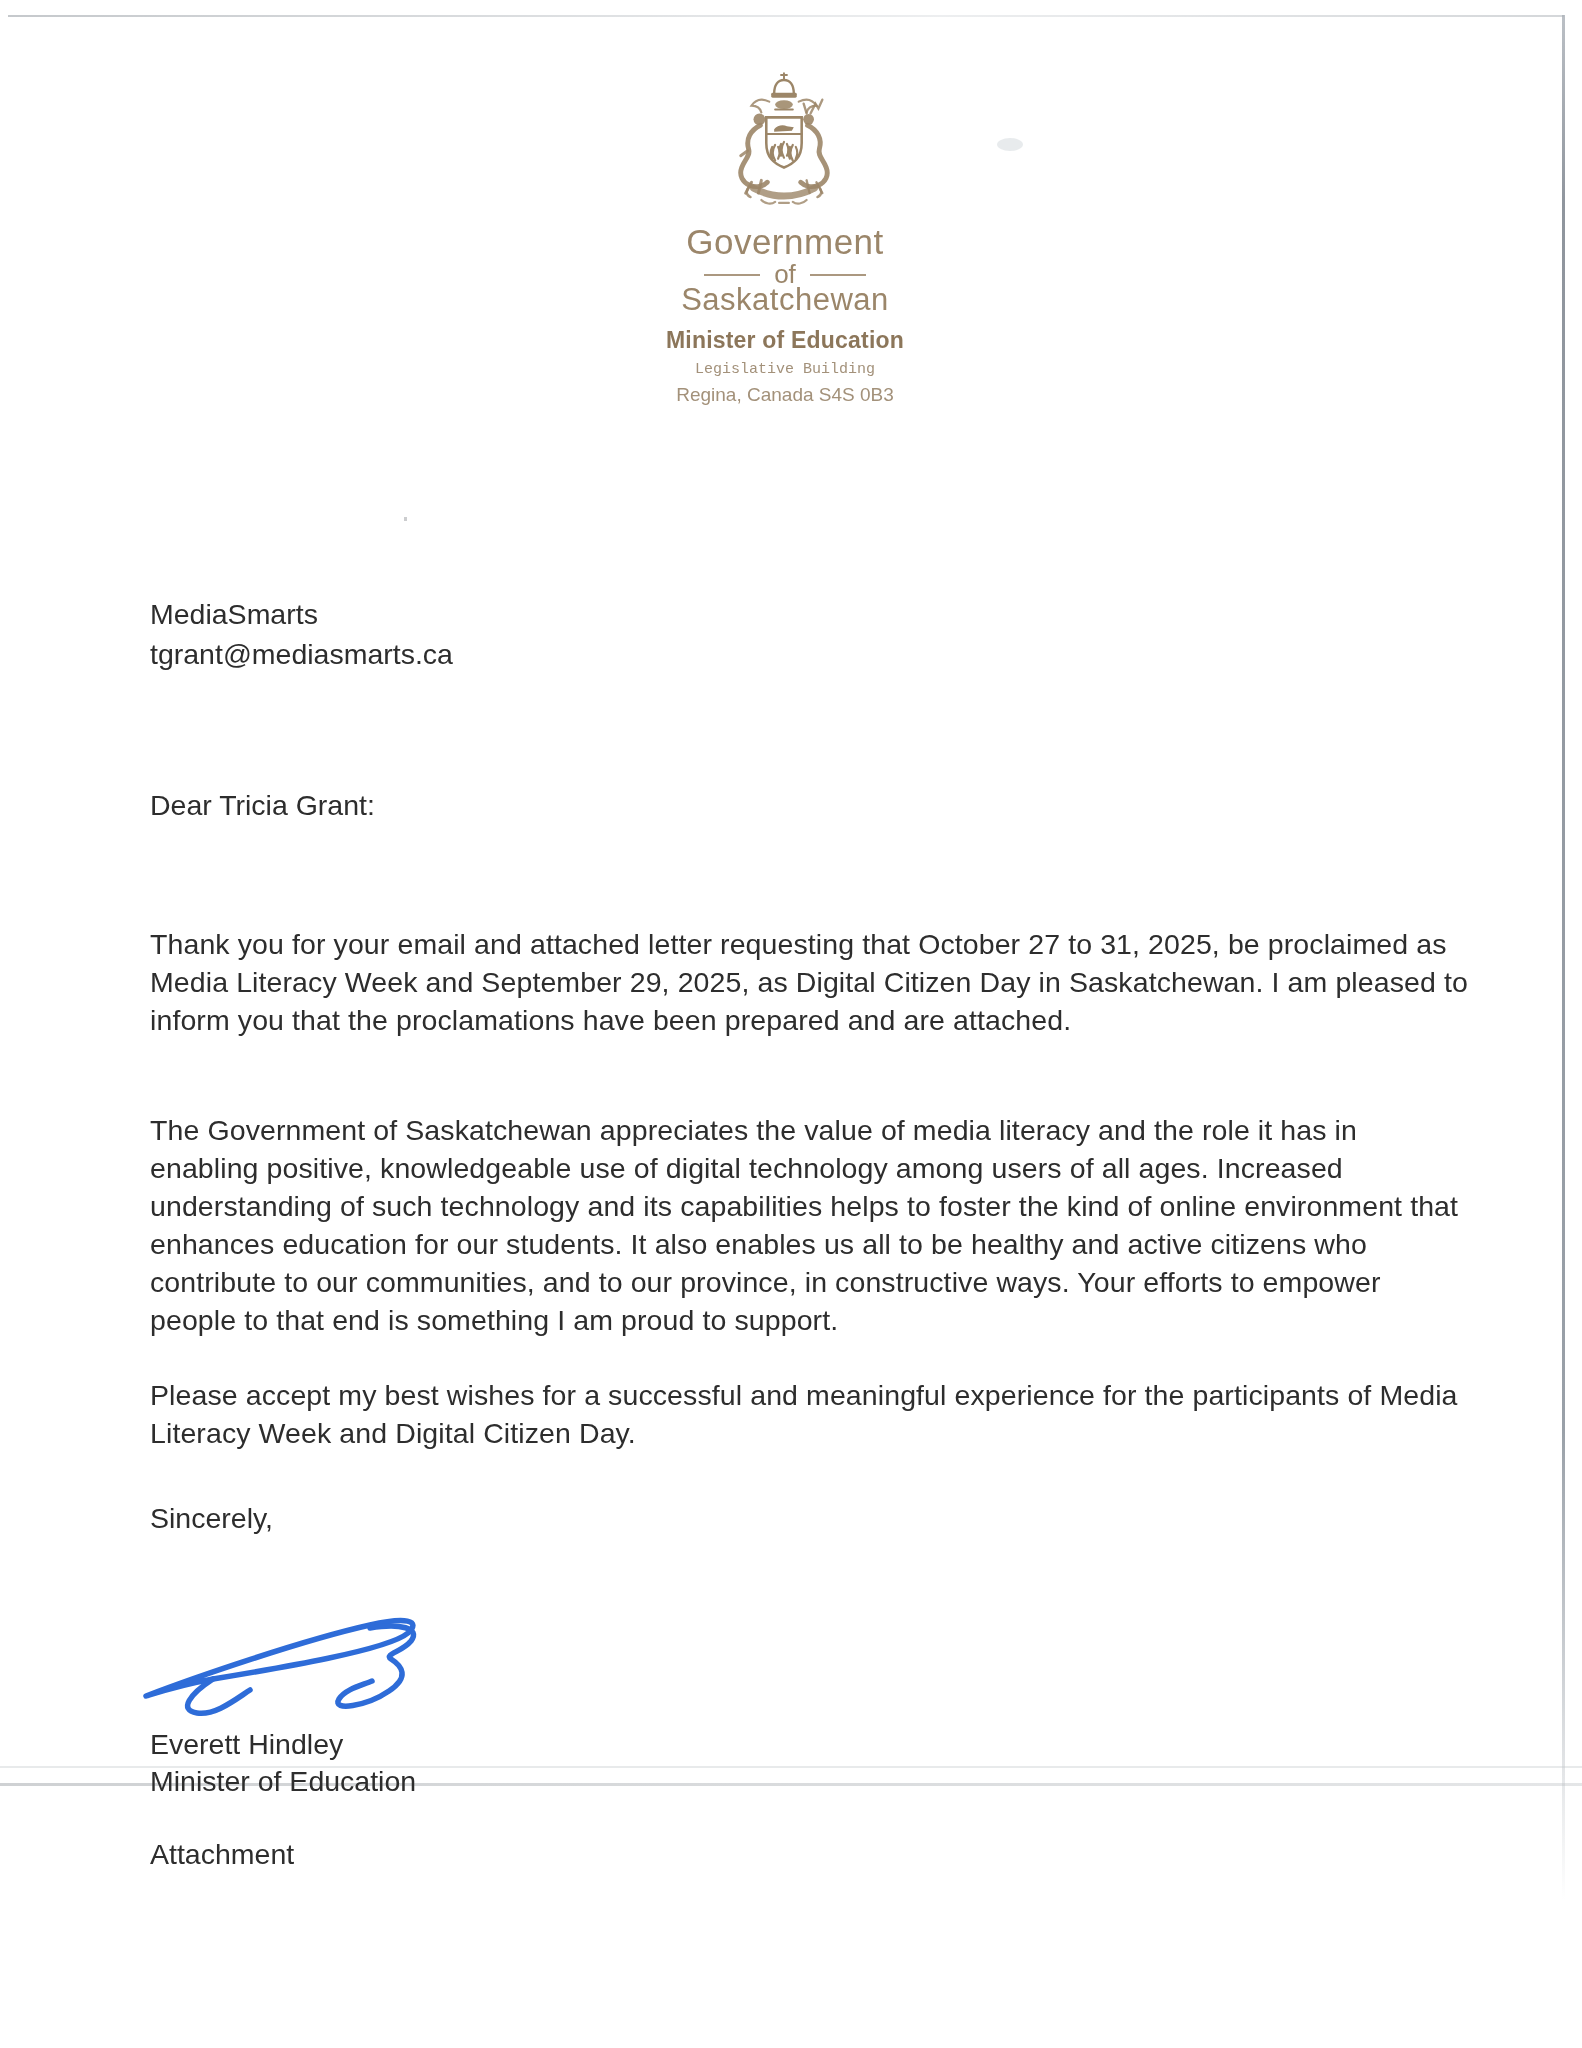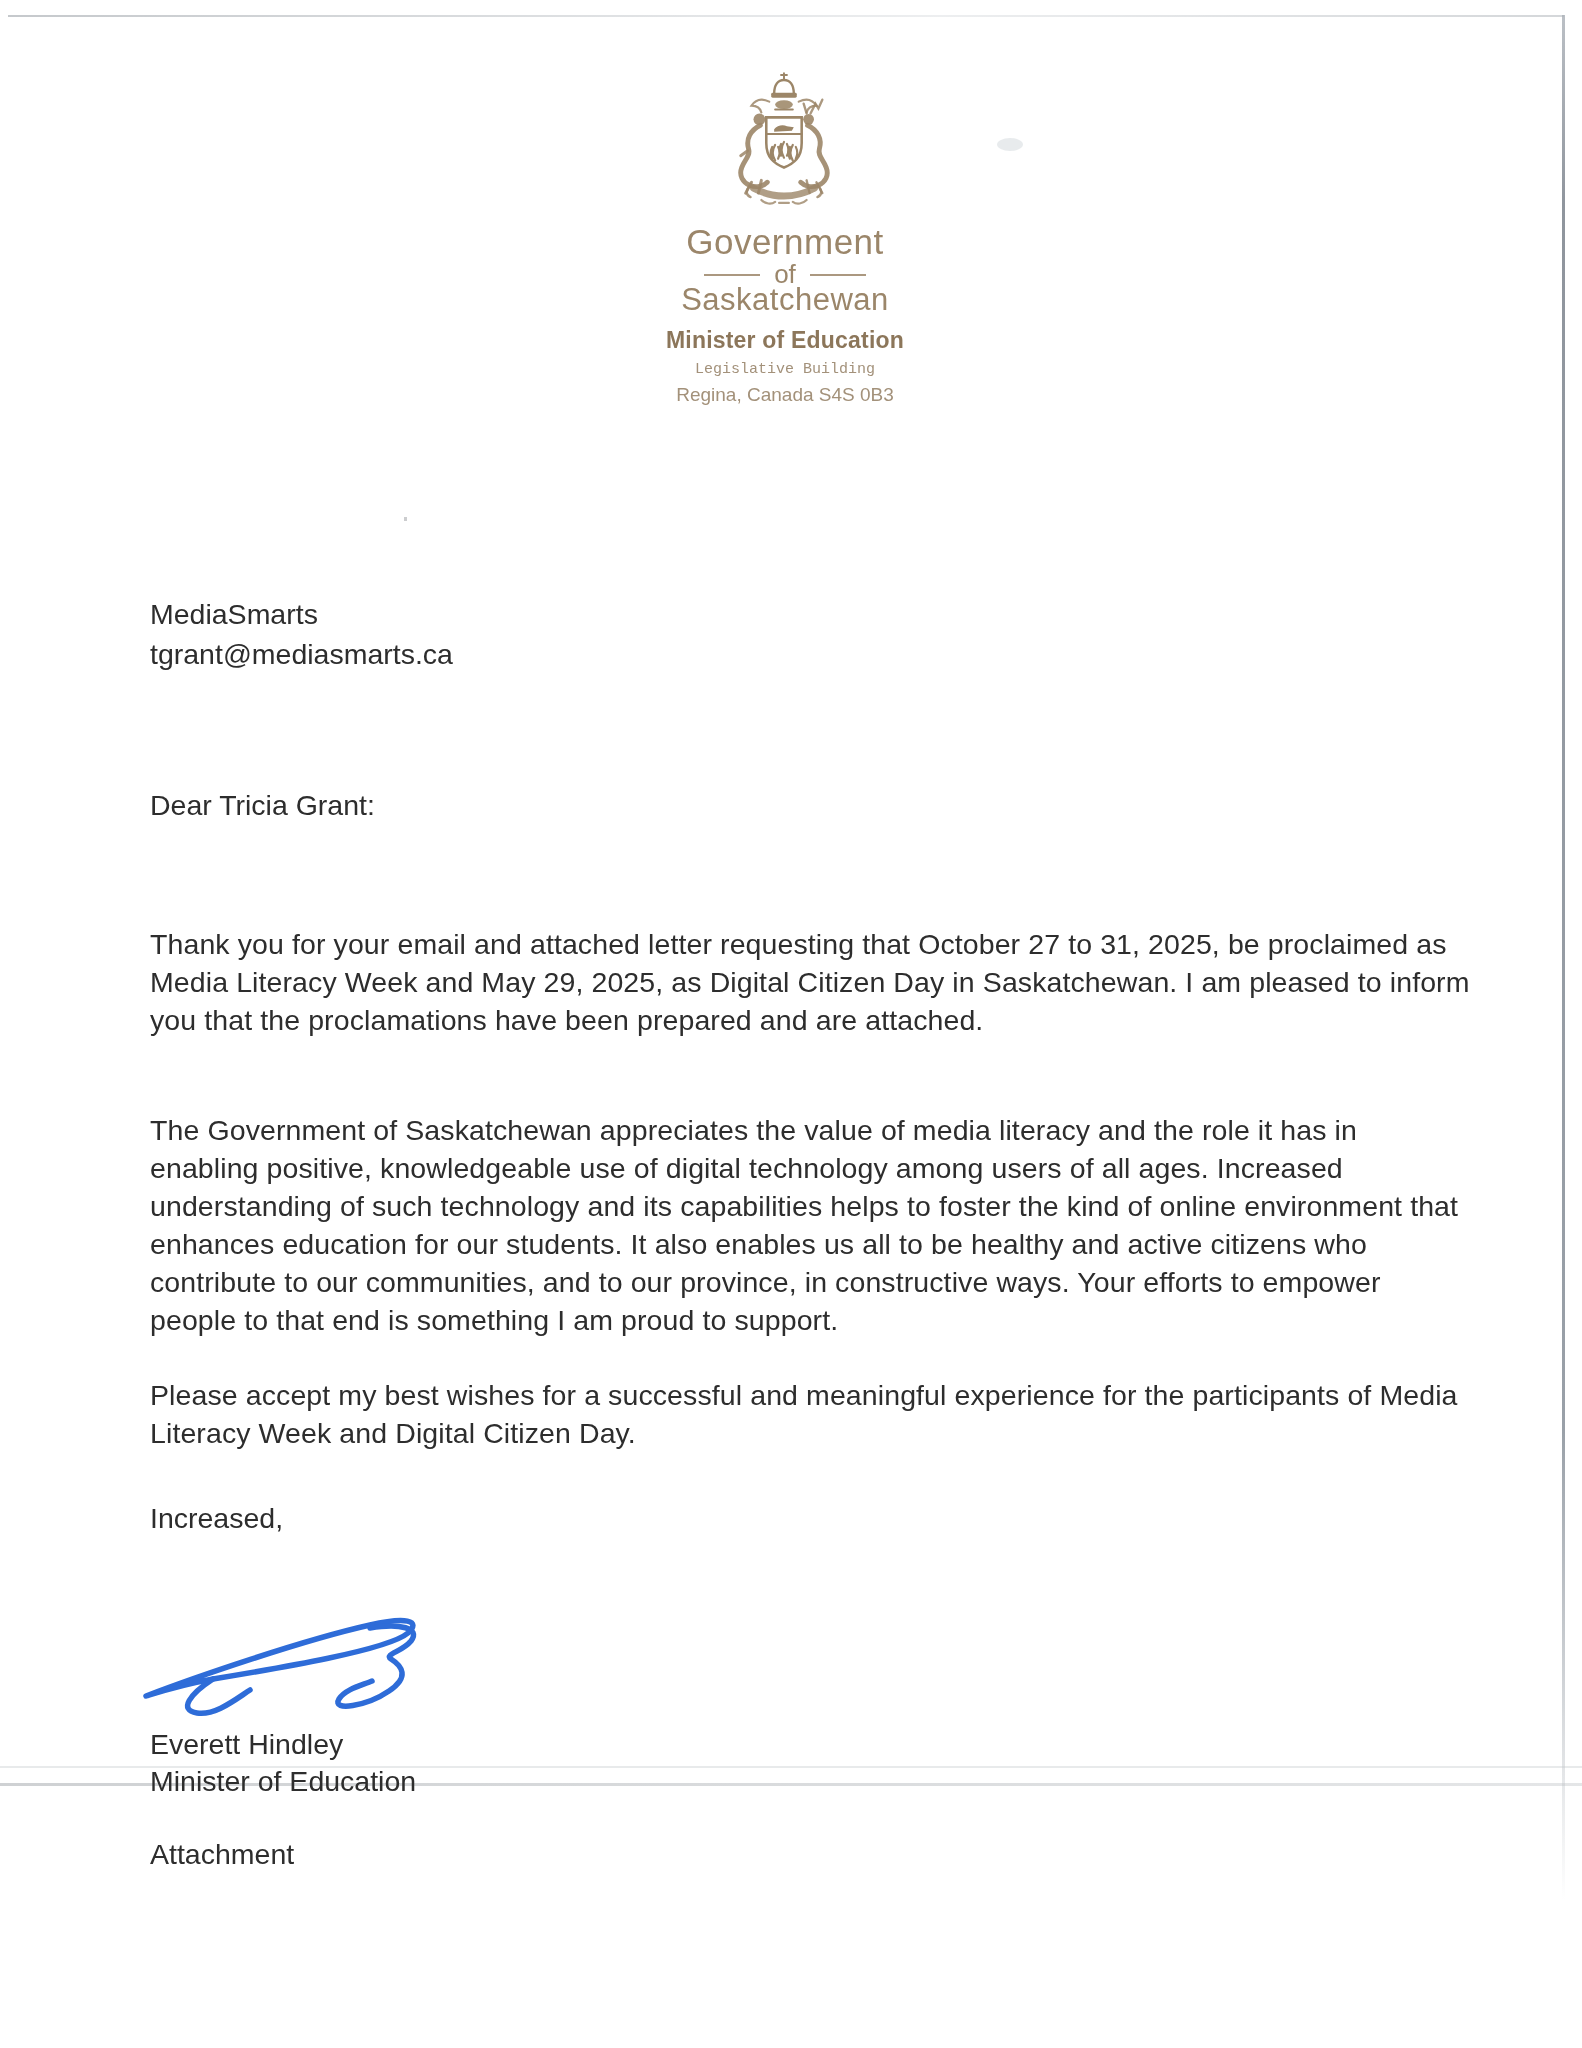--- a/index.html
+++ b/index.html
@@ -111,25 +111,25 @@
   <div class="lh lh-addr1">Legislative Building</div>
   <div class="lh lh-addr2">Regina, Canada S4S 0B3</div>
 
   <div class="txt recipient">
     <div>MediaSmarts</div>
     <div>tgrant@mediasmarts.ca</div>
   </div>
 
   <div class="txt salutation">Dear Tricia Grant:</div>
 
-  <p class="txt para p1">Thank you for your email and attached letter requesting that October 27 to 31, 2025, be proclaimed as Media Literacy Week and May 29, 2025, as Digital Citizen Day in Saskatchewan. I am pleased to inform you that the proclamations have been prepared and are attached.</p>
+  <p class="txt para p1">Thank you for your email and attached letter requesting that October 27 to 31, 2025, be proclaimed as Media Literacy Week and September 29, 2025, as Digital Citizen Day in Saskatchewan. I am pleased to inform you that the proclamations have been prepared and are attached.</p>
   <p class="txt para p2">The Government of Saskatchewan appreciates the value of media literacy and the role it has in enabling positive, knowledgeable use of digital technology among users of all ages. Increased understanding of such technology and its capabilities helps to foster the kind of online environment that enhances education for our students. It also enables us all to be healthy and active citizens who contribute to our communities, and to our province, in constructive ways. Your efforts to empower people to that end is something I am proud to support.</p>
   <p class="txt para p3">Please accept my best wishes for a successful and meaningful experience for the participants of Media Literacy Week and Digital Citizen Day.</p>
 
-  <div class="txt closing">Increased,</div>
+  <div class="txt closing">Sincerely,</div>
 
   <svg class="signature-svg" viewBox="0 0 392 142">
     <g fill="none" stroke="#2e6cd8" stroke-width="5.5" stroke-linecap="round" stroke-linejoin="round">
       <path d="M28,98 C75,80 185,42 252,27 C287,19 304,22 290,35 C270,52 162,70 95,81 C62,87 44,93 28,98"></path>
       <path d="M95,81 C72,96 60,112 79,115 C97,118 118,101 132,92"></path>
       <path d="M252,30 C282,25 303,30 293,43 C284,54 266,56 273,61 C284,68 292,79 271,93 C249,108 213,114 221,101 C227,91 245,87 254,83"></path>
     </g>
   </svg>
 
   <div class="txt signer-block">

